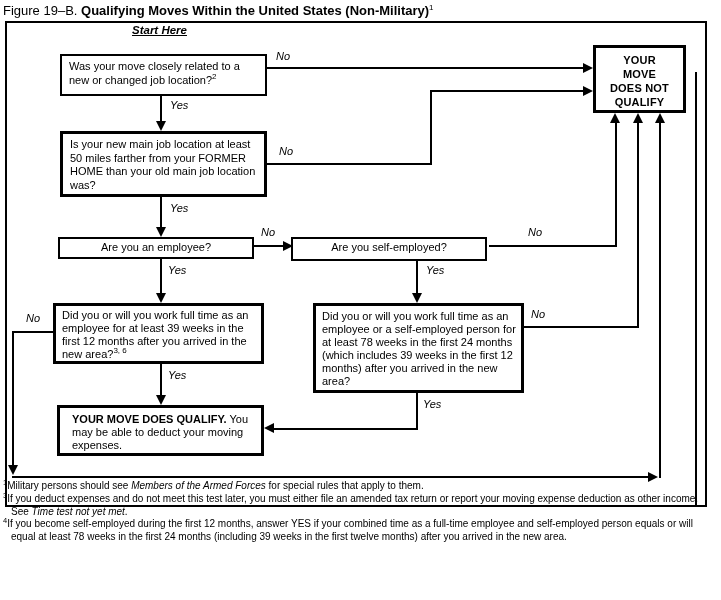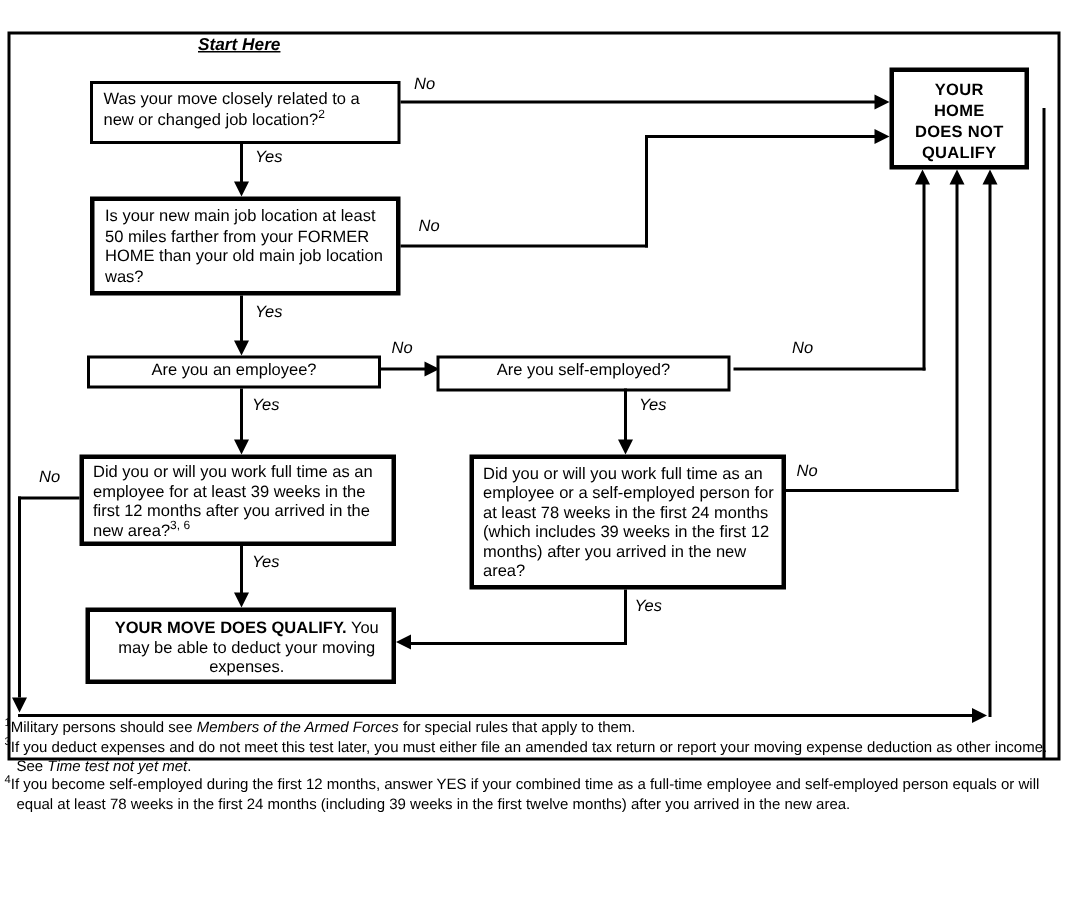--- a/index.html
+++ b/index.html
@@ -29,32 +29,36 @@
   .fnwrap { left:3px; top:480px; width:712px; font-size:10px; line-height:12.8px; }
   .fn { padding-left:8px; text-indent:-8px; }
   .fn sup { font-size:7.5px; }
   .fn i { font-style:italic; }
 </style>
 </head>
 <body>
 
 <div class="stage">
 
+  <div class="abs title">
+    <span>Figure 19–B.</span>
+    <b>Qualifying Moves Within the United States (Non-Military)</b><sup>1</sup>
+  </div>
 
   <div class="abs frame"></div>
 
   <div class="abs start">Start Here</div>
 
   <div class="abs box thin" style="left:60px;top:54px;width:207px;height:42px;padding:4px 20px 0 7px;">
     <span>Was your move closely related to a new or changed job location?</span><sup>2</sup>
   </div>
 
   <div class="abs box center dnq" style="left:593px;top:45px;width:93px;height:68px;">
     <span>YOUR</span>
-    <span>HOME</span>
+    <span>MOVE</span>
     <span>DOES NOT</span>
     <span>QUALIFY</span>
   </div>
 
   <div class="abs box" style="left:60px;top:131px;width:207px;height:66px;padding:4px 4px 0 7px;">
     <span>Is your new main job location at least 50 miles farther from your FORMER HOME than your old main job location was?</span>
   </div>
 
   <div class="abs box thin center" style="left:58px;top:237px;width:196px;height:22px;line-height:17px;">
     <span>Are you an employee?</span>
@@ -65,21 +69,21 @@
   </div>
 
   <div class="abs box" style="left:53px;top:303px;width:211px;height:61px;padding:3px 2px 0 6px;line-height:13px;">
     <span>Did you or will you work full time as an employee for at least 39 weeks in the first 12 months after you arrived in the new area?</span><sup>3, 6</sup>
   </div>
 
   <div class="abs box" style="left:313px;top:303px;width:211px;height:90px;padding:4px 2px 0 6px;line-height:13px;">
     <span>Did you or will you work full time as an employee or a self-employed person for at least 78 weeks in the first 24 months (which includes 39 weeks in the first 12 months) after you arrived in the new area?</span>
   </div>
 
-  <div class="abs box" style="left:57px;top:405px;width:207px;height:51px;padding:5px 4px 0 12px;line-height:13px;text-align:center;">
+  <div class="abs box" style="left:57px;top:405px;width:207px;height:51px;padding:5px 4px 0 12px;line-height:13px;">
     <b>YOUR MOVE DOES QUALIFY.</b>
     <span>You may be able to deduct your moving expenses.</span>
   </div>
 
   <div class="abs lbl" style="left:276px;top:50px;">No</div>
   <div class="abs lbl" style="left:170px;top:99px;">Yes</div>
   <div class="abs lbl" style="left:279px;top:145px;">No</div>
   <div class="abs lbl" style="left:170px;top:202px;">Yes</div>
   <div class="abs lbl" style="left:261px;top:226px;">No</div>
   <div class="abs lbl" style="left:168px;top:264px;">Yes</div>

